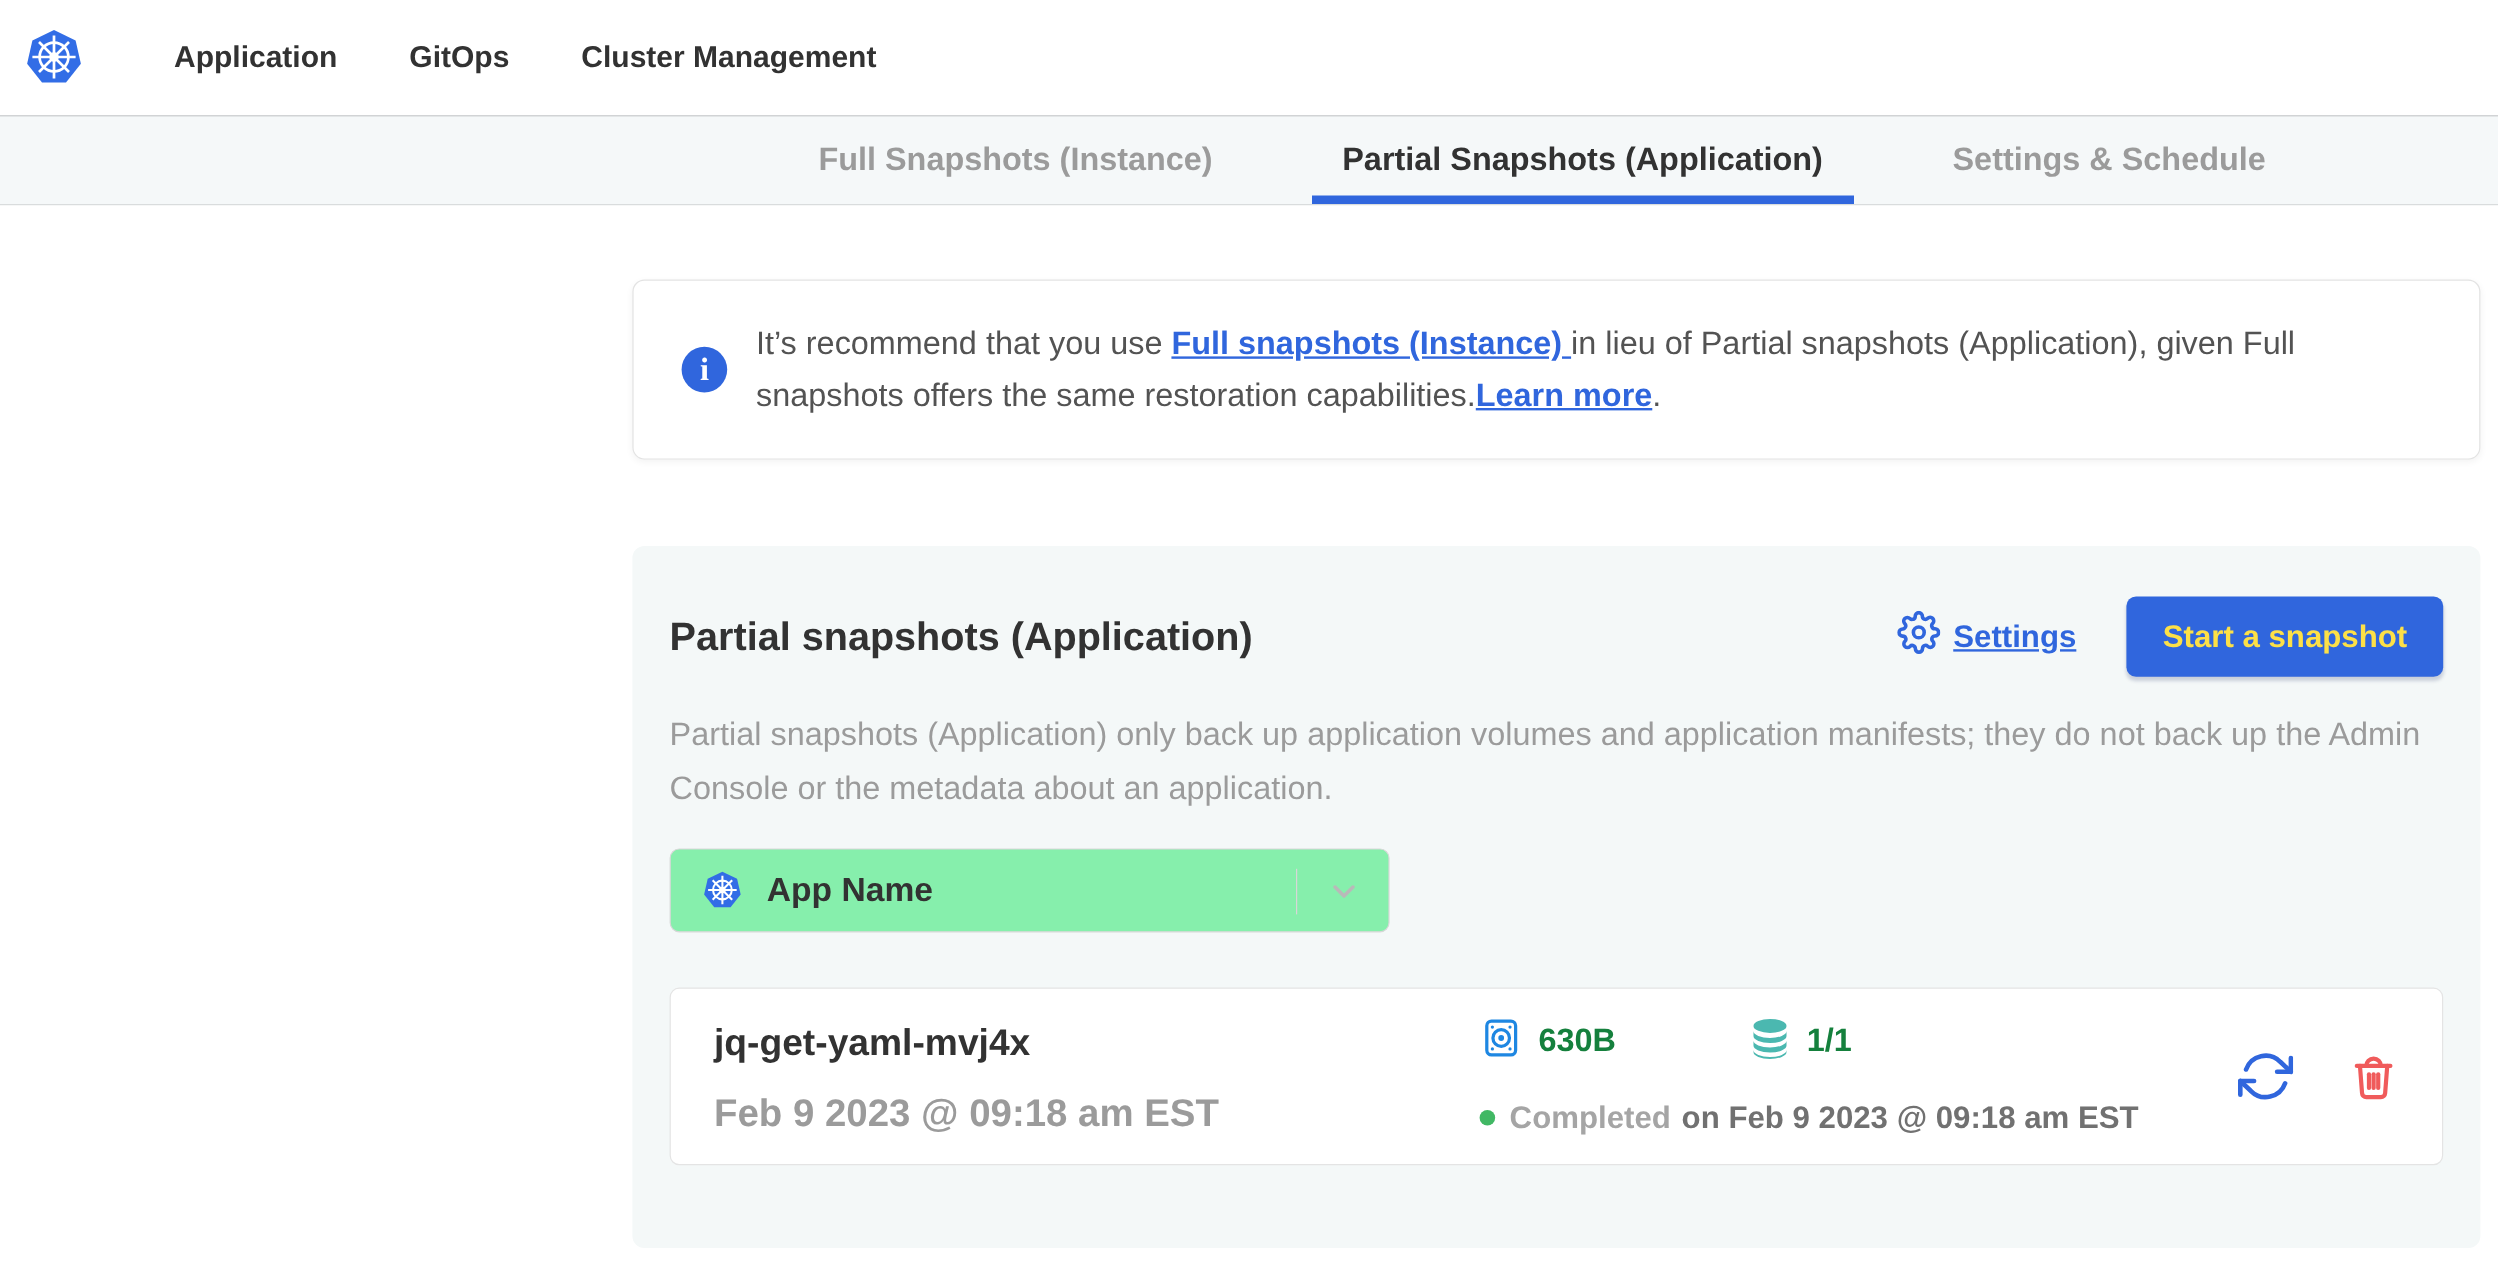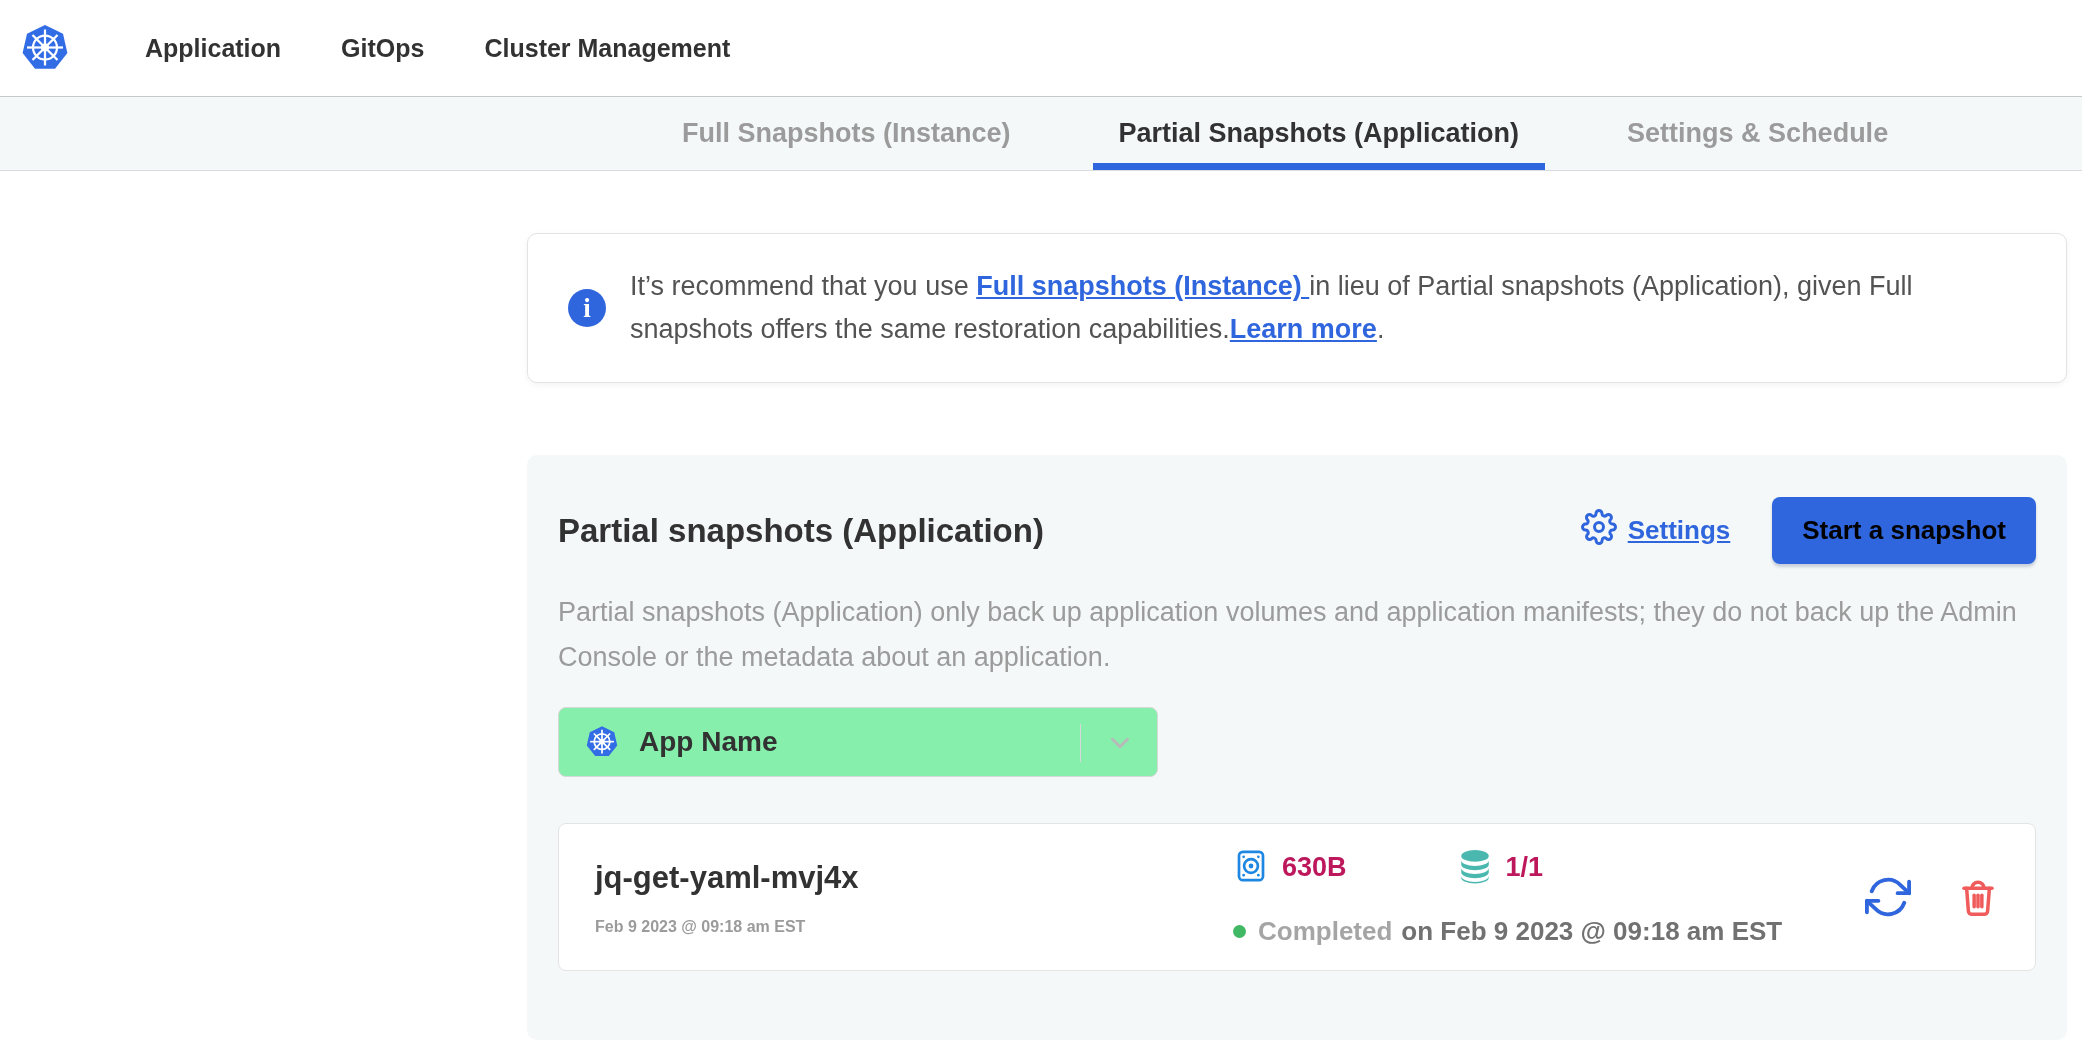--- a/index.html
+++ b/index.html
@@ -130,21 +130,21 @@
     gap: 11px;
     font-size: 26px;
     font-weight: 700;
     color: #3066dd;
     cursor: pointer;
   }
   .settings-link .settings-label { text-decoration: underline; }
   .start-btn {
     margin-left: 42px;
     background: #3066dd;
-    color: #000000;
+    color: #fde047;
     border: none;
     border-radius: 8px;
     font-family: "Liberation Sans", sans-serif;
     font-size: 26px;
     font-weight: 700;
     padding: 18px 30px;
     box-shadow: 0 3px 3px rgba(10,30,90,0.18);
     cursor: pointer;
   }
   .panel-desc {
@@ -197,36 +197,36 @@
   }
   .snap-left { width: 638px; }
   .snap-name {
     font-size: 31px;
     font-weight: 700;
     color: #323232;
     line-height: 40px;
   }
   .snap-date {
     margin-top: 20px;
-    font-size: 16px;
+    font-size: 32px;
     font-weight: 700;
     color: #9b9b9b;
   }
   .snap-mid { flex: 1; }
   .snap-stats {
     display: flex;
     align-items: center;
     height: 40px;
   }
   .stat-group { display: flex; align-items: center; gap: 13px; }
   .stat-group + .stat-group { margin-left: 110px; }
   .stat-value {
     font-size: 27px;
     font-weight: 700;
-    color: #be185d;
+    color: #15803d;
   }
   .snap-status {
     margin-top: 28px;
     display: flex;
     align-items: center;
   }
   .status-dot {
     width: 13px; height: 13px;
     border-radius: 50%;
     background: #41b864;

